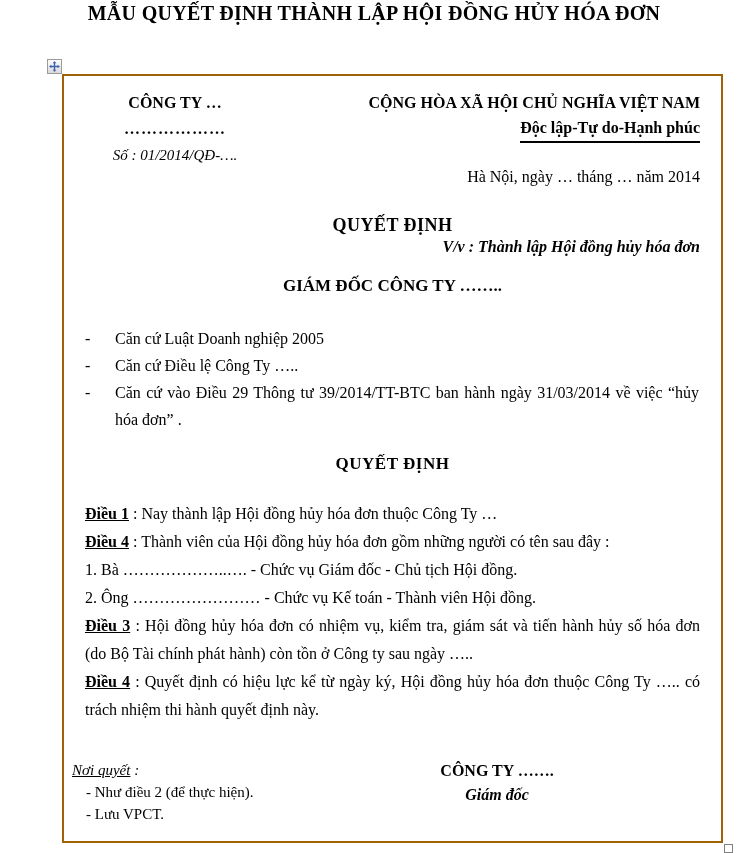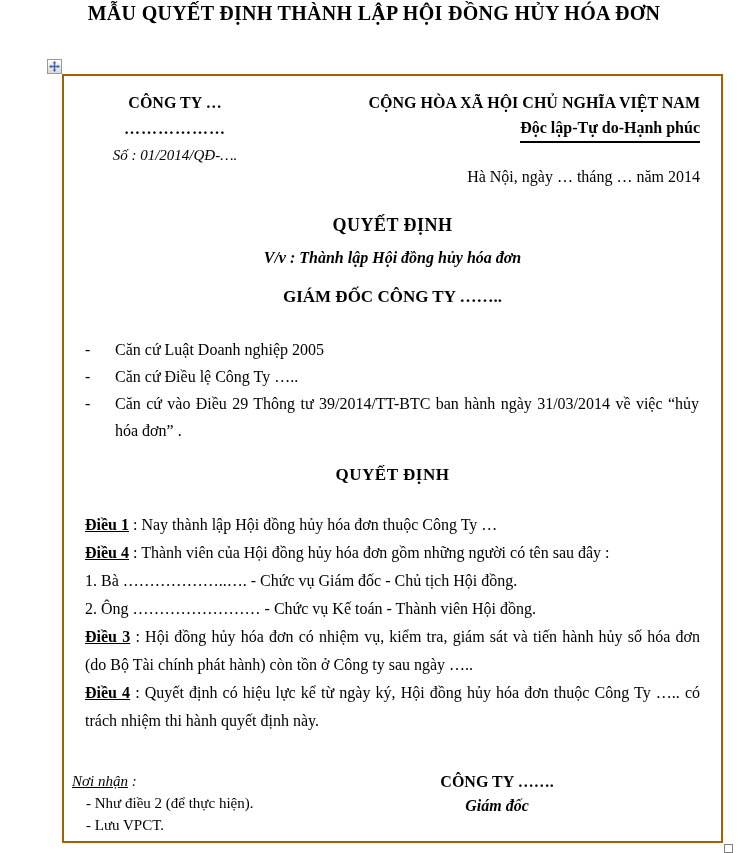--- a/index.html
+++ b/index.html
@@ -87,24 +87,24 @@
   }
   
   .h-decision {
     text-align: center;
     font-size: 18px;
     font-weight: bold;
     margin-top: 25px;
     letter-spacing: 0.5px;
   }
   .h-subject {
-    text-align: center;
+    text-align: right;
     font-weight: bold;
     font-style: italic;
-    margin-top: 13px;
+    margin-top: 2px;
   }
   .h-issuer {
     text-align: center;
     font-size: 17px;
     font-weight: bold;
     margin-top: 20px;
   }
   
   .bases { margin-top: 29px; }
   .base-item { display: flex; line-height: 27px; }
@@ -195,21 +195,21 @@
       <p class="article"><span class="article-label">Điều 1</span><span> : Nay thành lập Hội đồng hủy hóa đơn thuộc Công Ty …</span></p>
       <p class="article"><span class="article-label">Điều 4</span><span> : Thành viên của Hội đồng hủy hóa đơn gồm những người có tên sau đây :</span></p>
       <p class="member">1.  Bà ………………..…. - Chức vụ Giám đốc - Chủ tịch Hội đồng.</p>
       <p class="member">2.  Ông …………………… - Chức vụ Kế toán - Thành viên Hội đồng.</p>
       <p class="article"><span class="article-label">Điều 3</span><span> : Hội đồng hủy hóa đơn có nhiệm vụ, kiểm tra, giám sát và tiến hành hủy số hóa đơn (do Bộ Tài chính phát hành) còn tồn ở Công ty sau ngày …..</span></p>
       <p class="article"><span class="article-label">Điều 4</span><span> : Quyết định có hiệu lực kể từ ngày ký, Hội đồng hủy hóa đơn thuộc Công Ty ….. có trách nhiệm thi hành quyết định này.</span></p>
     </div>
 
     <div class="doc-footer">
       <div class="f-left">
-        <div class="recipients-label"><span class="rl-name">Nơi nhận</span><span> :</span></div>
+        <div class="recipients-label"><span class="rl-name">Nơi quyết</span><span> :</span></div>
         <div class="recipient-item">- Như điều 2 (để thực hiện).</div>
         <div class="recipient-item">- Lưu VPCT.</div>
       </div>
       <div class="f-sign">
         <div class="sign-company">CÔNG TY  …….</div>
         <div class="sign-role">Giám đốc</div>
       </div>
     </div>
 
   </div>

